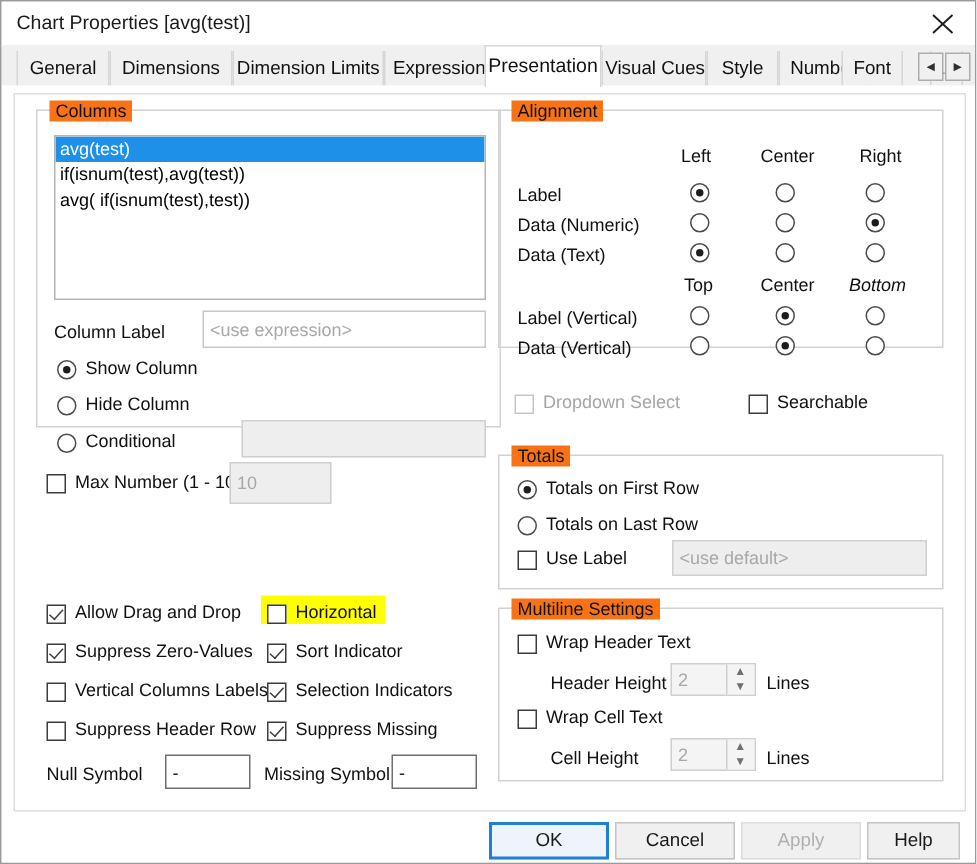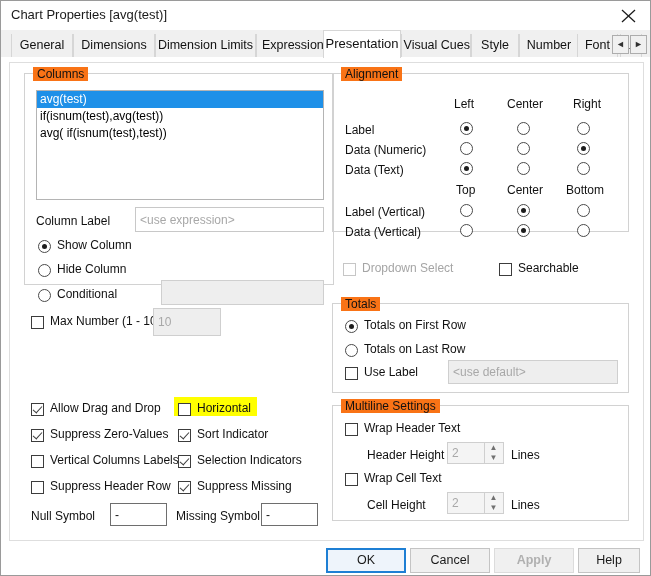--- a/index.html
+++ b/index.html
@@ -256,21 +256,21 @@
     box-sizing: border-box;
     border: 1px solid #c4c4c4;
     background: #f0f0f0;
     font-size: 12.5px;
     color: #1a1a1a;
     text-align: center;
     line-height: 23px;
     cursor: default;
   }
   .btn.default { border: 2px solid #1e7fd4; background: #eef4fb; line-height: 21px; }
-  .btn.disabled { color: #b0b0b0; background: #f0f0f0; border-color: #dcdcdc; font-weight: bold; }
+  .btn.disabled { color: #b0b0b0; background: #f0f0f0; border-color: #dcdcdc; }
 </style>
 </head>
 <body>
 
 <div id="dialog">
 
   <div id="titlebar">
     <div id="title-text">Chart Properties [avg(test)]</div>
     <div id="close-btn">
       <svg width="16" height="14" viewBox="0 0 16 14">
@@ -283,21 +283,21 @@
   <div id="tabstrip">
     <div class="tab" style="left:10px;width:62px;">General</div>
     <div class="tab" style="left:72px;width:82px;">Dimensions</div>
     <div class="tab" style="left:154px;width:101px;">Dimension Limits</div>
     <div class="tab" style="left:255px;width:80px;">Expressions</div>
     <div class="tab" style="left:335px;width:47px;">Sort</div>
     <div class="tab active" style="left:322px;width:78px;">Presentation</div>
     <div class="tab" style="left:400px;width:70px;text-align:right;">Visual Cues</div>
     <div class="tab" style="left:470px;width:48px;">Style</div>
     <div class="tab" style="left:518px;width:60px;">Number</div>
-    <div class="tab" style="left:560px;width:41px;margin-left:16px;">Font</div>
+    <div class="tab" style="left:560px;width:41px;">Font</div>
     <div class="tab" style="left:619px;width:22px;text-align:left;padding-left:2px;">La</div>
     <div class="tab-spin" style="left:611px;">◄</div>
     <div class="tab-spin" style="left:629px;">►</div>
   </div>
 
   <div id="client">
     <div id="outer-panel">
 
       <div class="group" style="left:14px; top:10px; width:310px; height:212px;">
         <div class="group-title">Columns</div>
@@ -339,21 +339,21 @@
         <div class="radio" style="left:184px; top:68px;"></div>
         <div class="radio checked" style="left:244px; top:68px;"></div>
 
         <div class="lbl" style="left:12px; top:89px;">Data (Text)</div>
         <div class="radio checked" style="left:127px; top:88px;"></div>
         <div class="radio" style="left:184px; top:88px;"></div>
         <div class="radio" style="left:244px; top:88px;"></div>
 
         <div class="lbl" style="left:123px; top:109px;">Top</div>
         <div class="lbl" style="left:174px; top:109px;">Center</div>
-        <div class="lbl" style="left:233px; top:109px;">Bottom</div>
+        <div class="lbl" style="left:233px; top:109px;font-style:italic;">Bottom</div>
 
         <div class="lbl" style="left:12px; top:131px;">Label (Vertical)</div>
         <div class="radio" style="left:127px; top:130px;"></div>
         <div class="radio checked" style="left:184px; top:130px;"></div>
         <div class="radio" style="left:244px; top:130px;"></div>
 
         <div class="lbl" style="left:12px; top:151px;">Data (Vertical)</div>
         <div class="radio" style="left:127px; top:150px;"></div>
         <div class="radio checked" style="left:184px; top:150px;"></div>
         <div class="radio" style="left:244px; top:150px;"></div>

